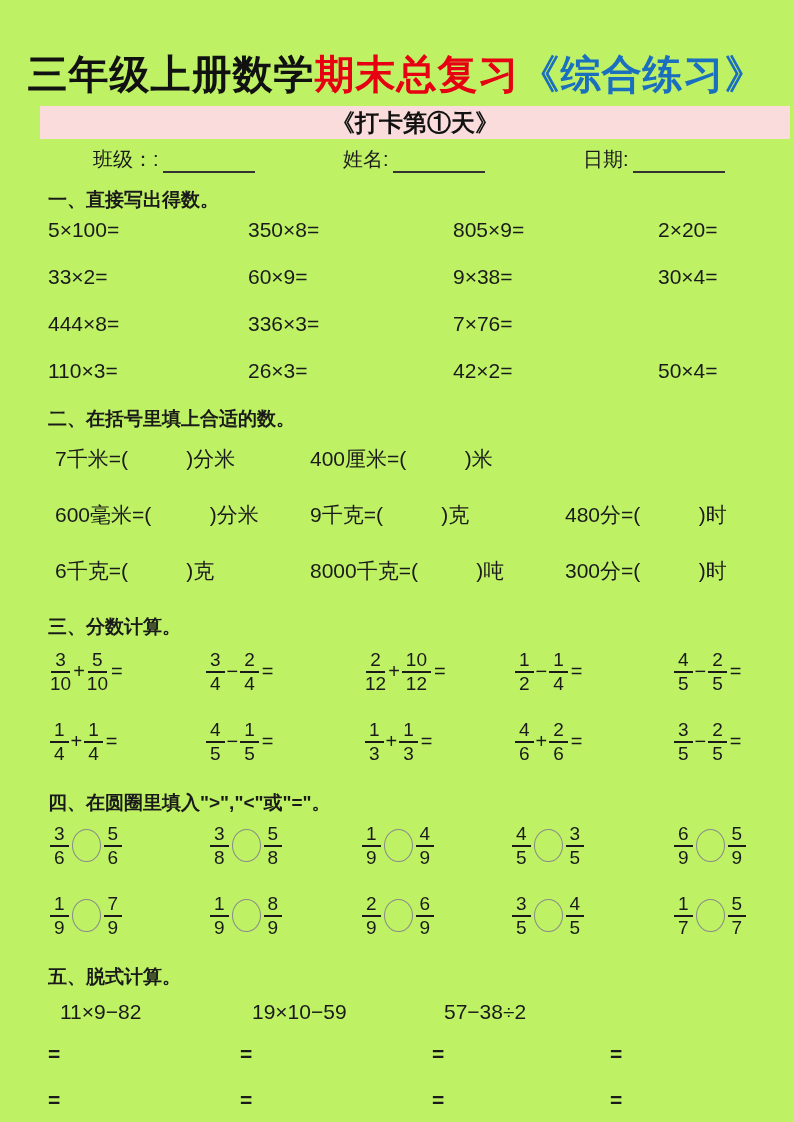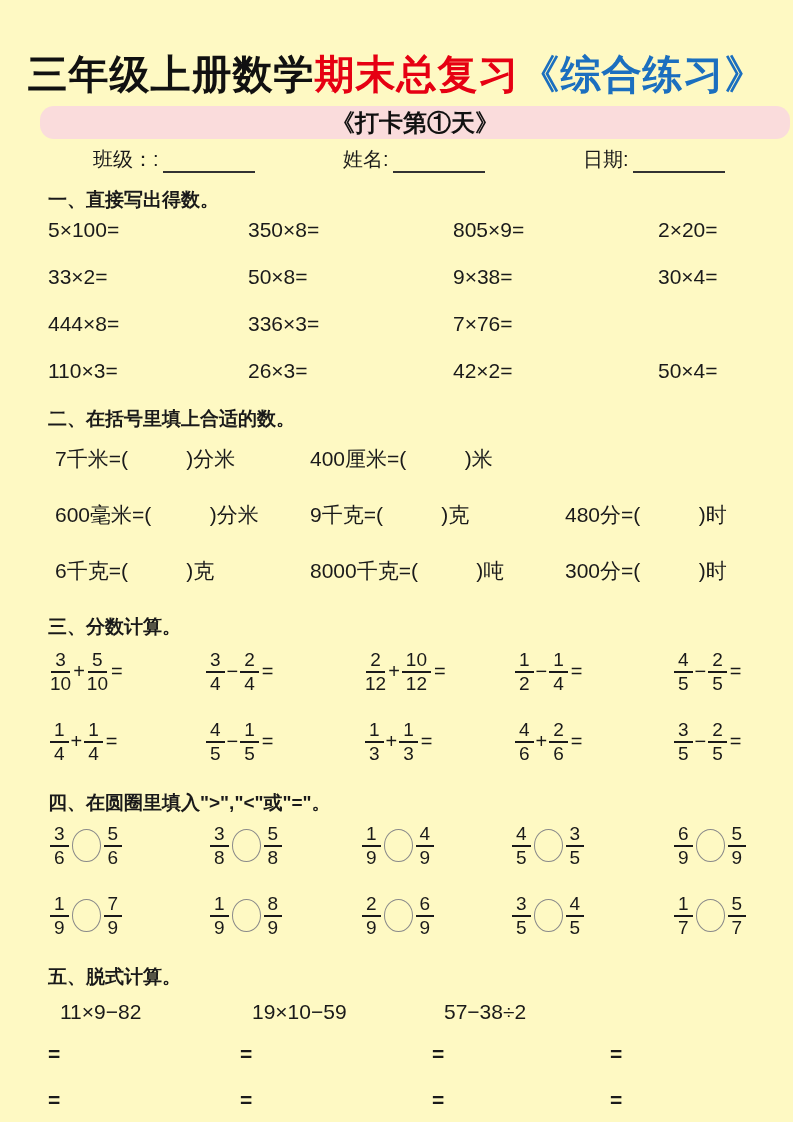--- a/index.html
+++ b/index.html
@@ -1,20 +1,20 @@
 <!DOCTYPE html>
 <html><head>
 <meta charset="utf-8">
 <style>
   html,body{margin:0;padding:0;background:#e9e9e9;}
   .page{
     position:relative;
     width:793px;height:1122px;
     margin:0 auto;
-    background:#fef9c3;
+    background:#bef264;
     font-family:"Liberation Sans","DejaVu Sans",sans-serif;
     color:#1a1a1a;
     overflow:hidden;
   }
   
   .title{
     margin:0;
     padding-top:50px;
     text-align:center;
     font-size:40px;
@@ -24,21 +24,21 @@
     white-space:nowrap;
   }
   .t-black{color:#111111;}
   .t-red{color:#e60012;}
   .t-blue{color:#1b6fbf;}
   
   .banner{
     margin:8px 3px 0 40px;
     height:33px;
     background:#fadcdc;
-    display:flex;align-items:center;justify-content:center;border-radius:14px;
+    display:flex;align-items:center;justify-content:center;
   }
   .banner span{
     font-family:"DejaVu Serif","Liberation Serif",serif;
     font-weight:bold;
     font-size:24px;
     color:#111;
   }
   
   .form-row{
     display:flex;
@@ -166,21 +166,21 @@
 
   <div class="sec-heading sec1-head">一、直接写出得数。</div>
   <div class="calc-row first">
     <span>5×100=</span>
     <span>350×8=</span>
     <span>805×9=</span>
     <span>2×20=</span>
   </div>
   <div class="calc-row">
     <span>33×2=</span>
-    <span>50×8=</span>
+    <span>60×9=</span>
     <span>9×38=</span>
     <span>30×4=</span>
   </div>
   <div class="calc-row">
     <span>444×8=</span>
     <span>336×3=</span>
     <span>7×76=</span>
   </div>
   <div class="calc-row">
     <span>110×3=</span>

